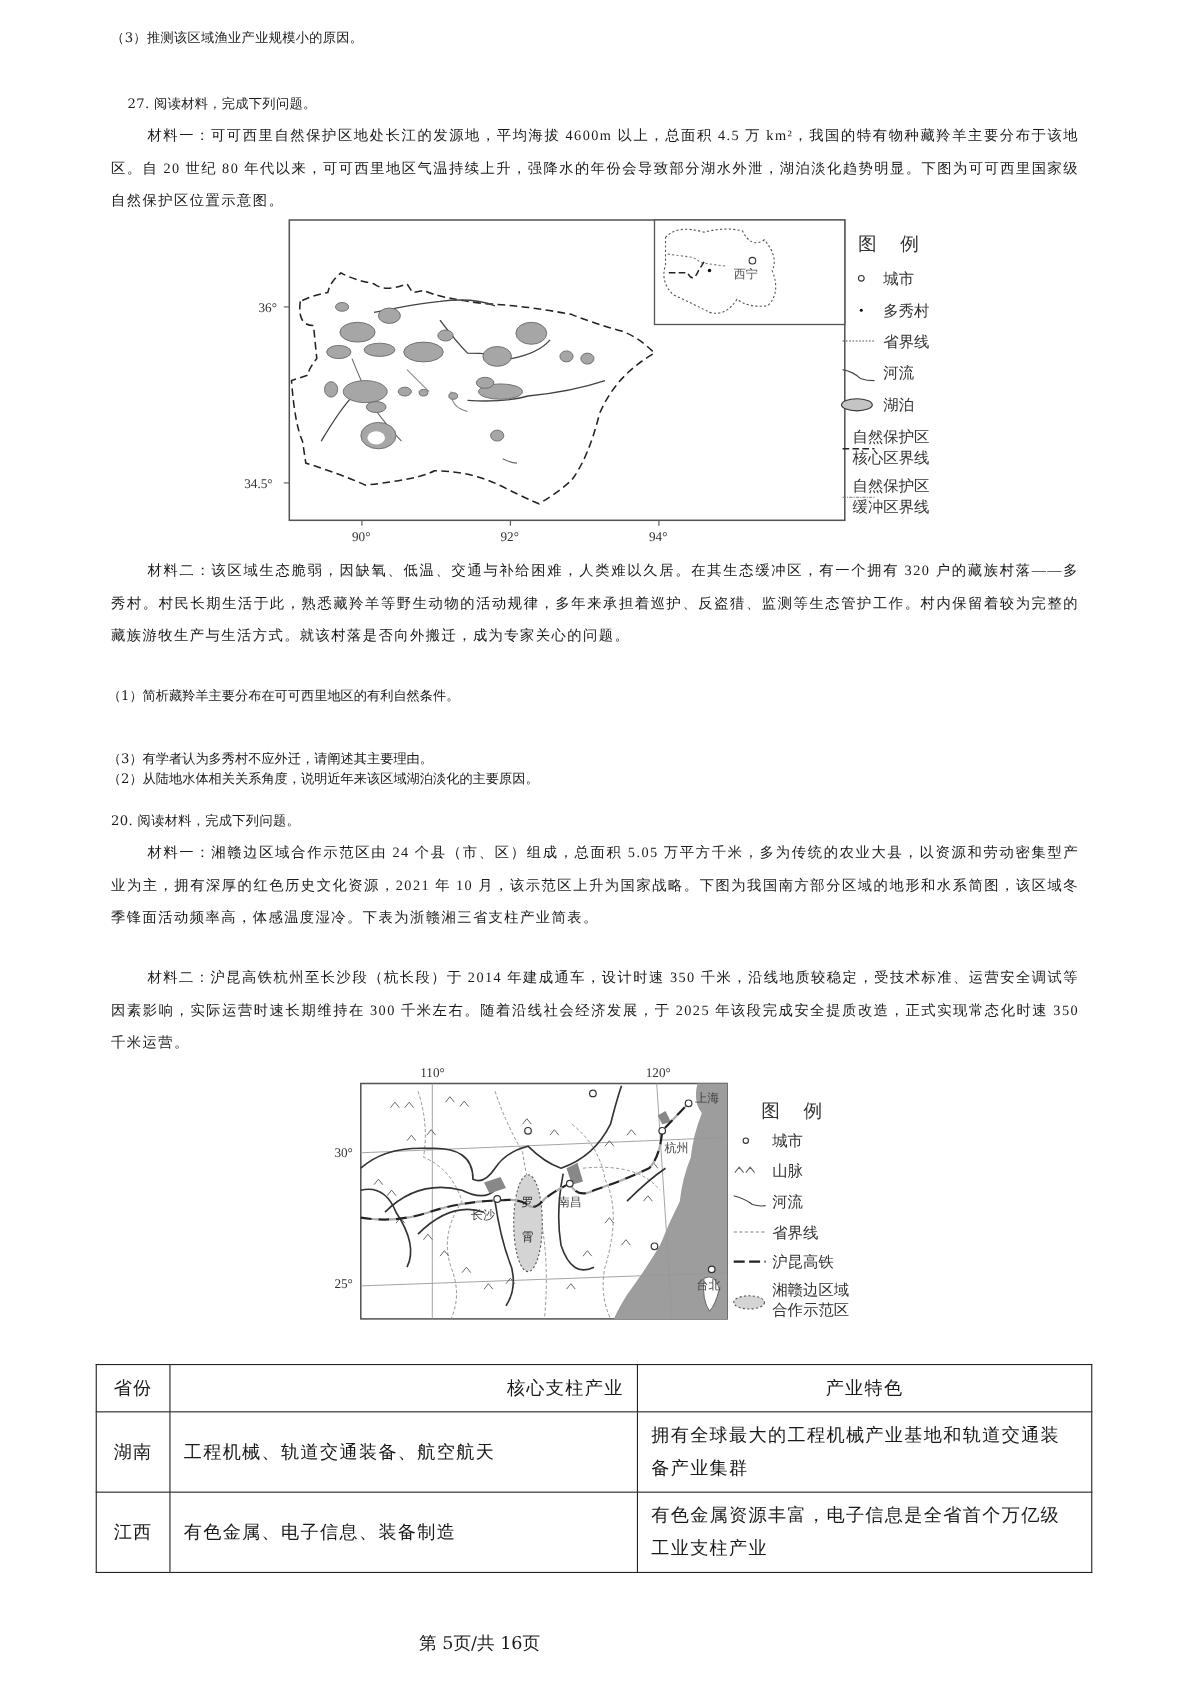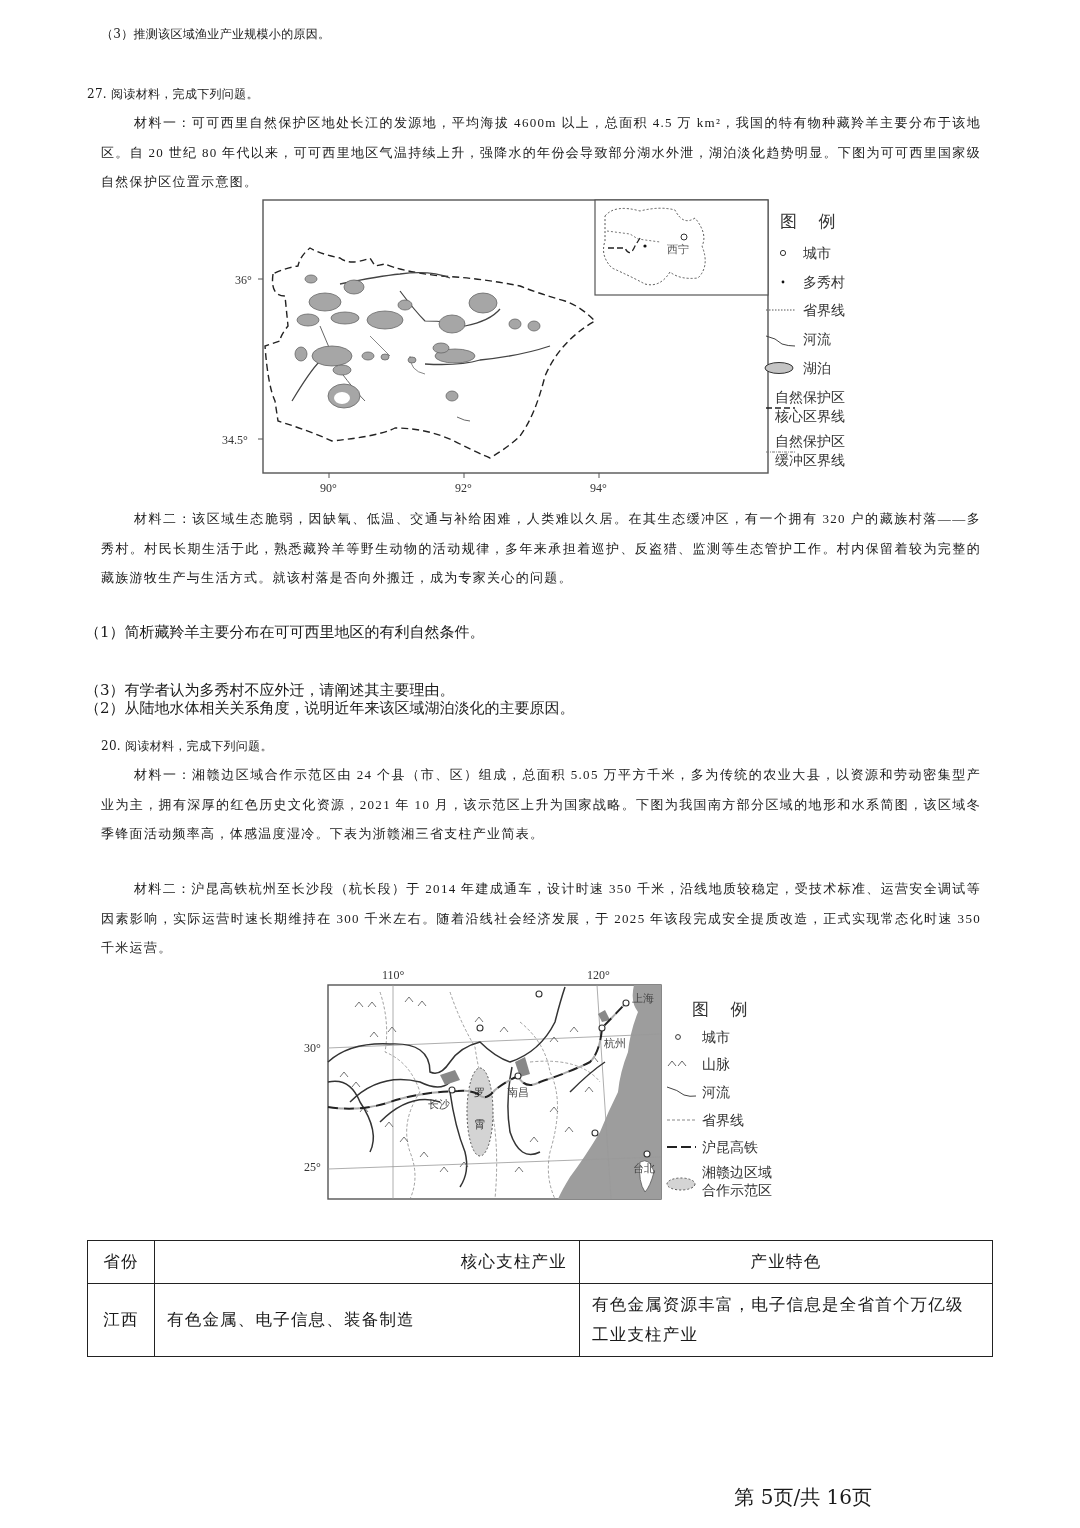--- a/index.html
+++ b/index.html
@@ -2,39 +2,39 @@
 <html><head>
 <meta charset="utf-8">
 <style>
   html,body{margin:0;padding:0;background:#fff;}
   body{width:1080px;height:1528px;position:relative;overflow:hidden;
        font-family:"DejaVu Serif","Liberation Serif",serif;color:#1a1a1a;}
   .line{position:absolute;left:0;font-size:12px;line-height:29px;white-space:nowrap;letter-spacing:0.3px;}
   .para{position:absolute;left:101px;width:880px;font-size:13px;line-height:29.5px;
         text-align:justify;text-align-last:left;letter-spacing:1.3px;font-family:Liberation Serif, serif;}
   .indent{text-indent:33px;}
-  .q{position:absolute;left:85px;font-size:15px;line-height:29px;white-space:nowrap;}
+  .q{position:absolute;left:98px;font-size:12px;line-height:29px;white-space:nowrap;}
   .map{position:absolute;}
   .map svg{display:block;}
   table.ind{position:absolute;left:87px;top:1240px;width:906px;border-collapse:collapse;
             font-size:16.5px;letter-spacing:1.2px;}
   table.ind td{border:1.6px solid #222;padding:6px 12px;vertical-align:middle;line-height:30px;}
   table.ind td.prov{text-align:center;width:66px;padding:0;margin-top:12px;}
   table.ind td.core{width:400px;}
   table.ind tr.hdr td{text-align:center;height:30px;}
   table.ind tr.r1 td, table.ind tr.r2 td{height:58px;}
   table.ind tr.r3 td{height:30px;}
-  .footer{position:absolute;left:0;width:872px;top:1484px;text-align:right;font-size:20px;}
+  .footer{position:absolute;left:0;width:872px;top:1484px;text-align:center;font-size:16px;}
 </style>
 </head>
 <body>
 
 <div class="line" style="left:101px;top:20px;">（3）推测该区域渔业产业规模小的原因。</div>
 
-<div class="line" style="left:87px;top:80px;">27. 阅读材料，完成下列问题。</div>
+<div class="line" style="left:116px;top:80px;">27. 阅读材料，完成下列问题。</div>
 <div class="para indent" style="top:108px;">材料一：可可西里自然保护区地处长江的发源地，平均海拔 4600m 以上，总面积 4.5 万 km²，我国的特有物种藏羚羊主要分布于该地区。自 20 世纪 80 年代以来，可可西里地区气温持续上升，强降水的年份会导致部分湖水外泄，湖泊淡化趋势明显。下图为可可西里国家级自然保护区位置示意图。</div>
 
 <div class="map" style="left:220px;top:196px;">
   <svg width="650" height="300" viewBox="0 0 650 300" xmlns="http://www.w3.org/2000/svg">
 
     <rect x="43" y="4" width="505" height="273" fill="#fff" stroke="#555" stroke-width="1.4"></rect>
 
     <line x1="38" y1="83" x2="43" y2="83" stroke="#555"></line>
     <line x1="38" y1="243" x2="43" y2="243" stroke="#555"></line>
     <line x1="109" y1="277" x2="109" y2="282" stroke="#555"></line>
@@ -216,20 +216,25 @@
   </svg>
 </div>
 
 <table class="ind">
   <tbody>
       <tr class="hdr">
     <td class="prov">省份</td>
     <td class="core" style="text-align:right;">核心支柱产业</td>
     <td>产业特色</td>
   </tr>
+  <tr class="r1">
+    <td class="prov">湖南</td>
+    <td class="core">工程机械、轨道交通装备、航空航天</td>
+    <td>拥有全球最大的工程机械产业基地和轨道交通装备产业集群</td>
+  </tr>
   <tr class="r2">
     <td class="prov">江西</td>
     <td class="core">有色金属、电子信息、装备制造</td>
     <td>有色金属资源丰富，电子信息是全省首个万亿级工业支柱产业</td>
   </tr>
 </tbody>
   </table>
 
 <div class="footer">第 5页/共 16页</div>
 

